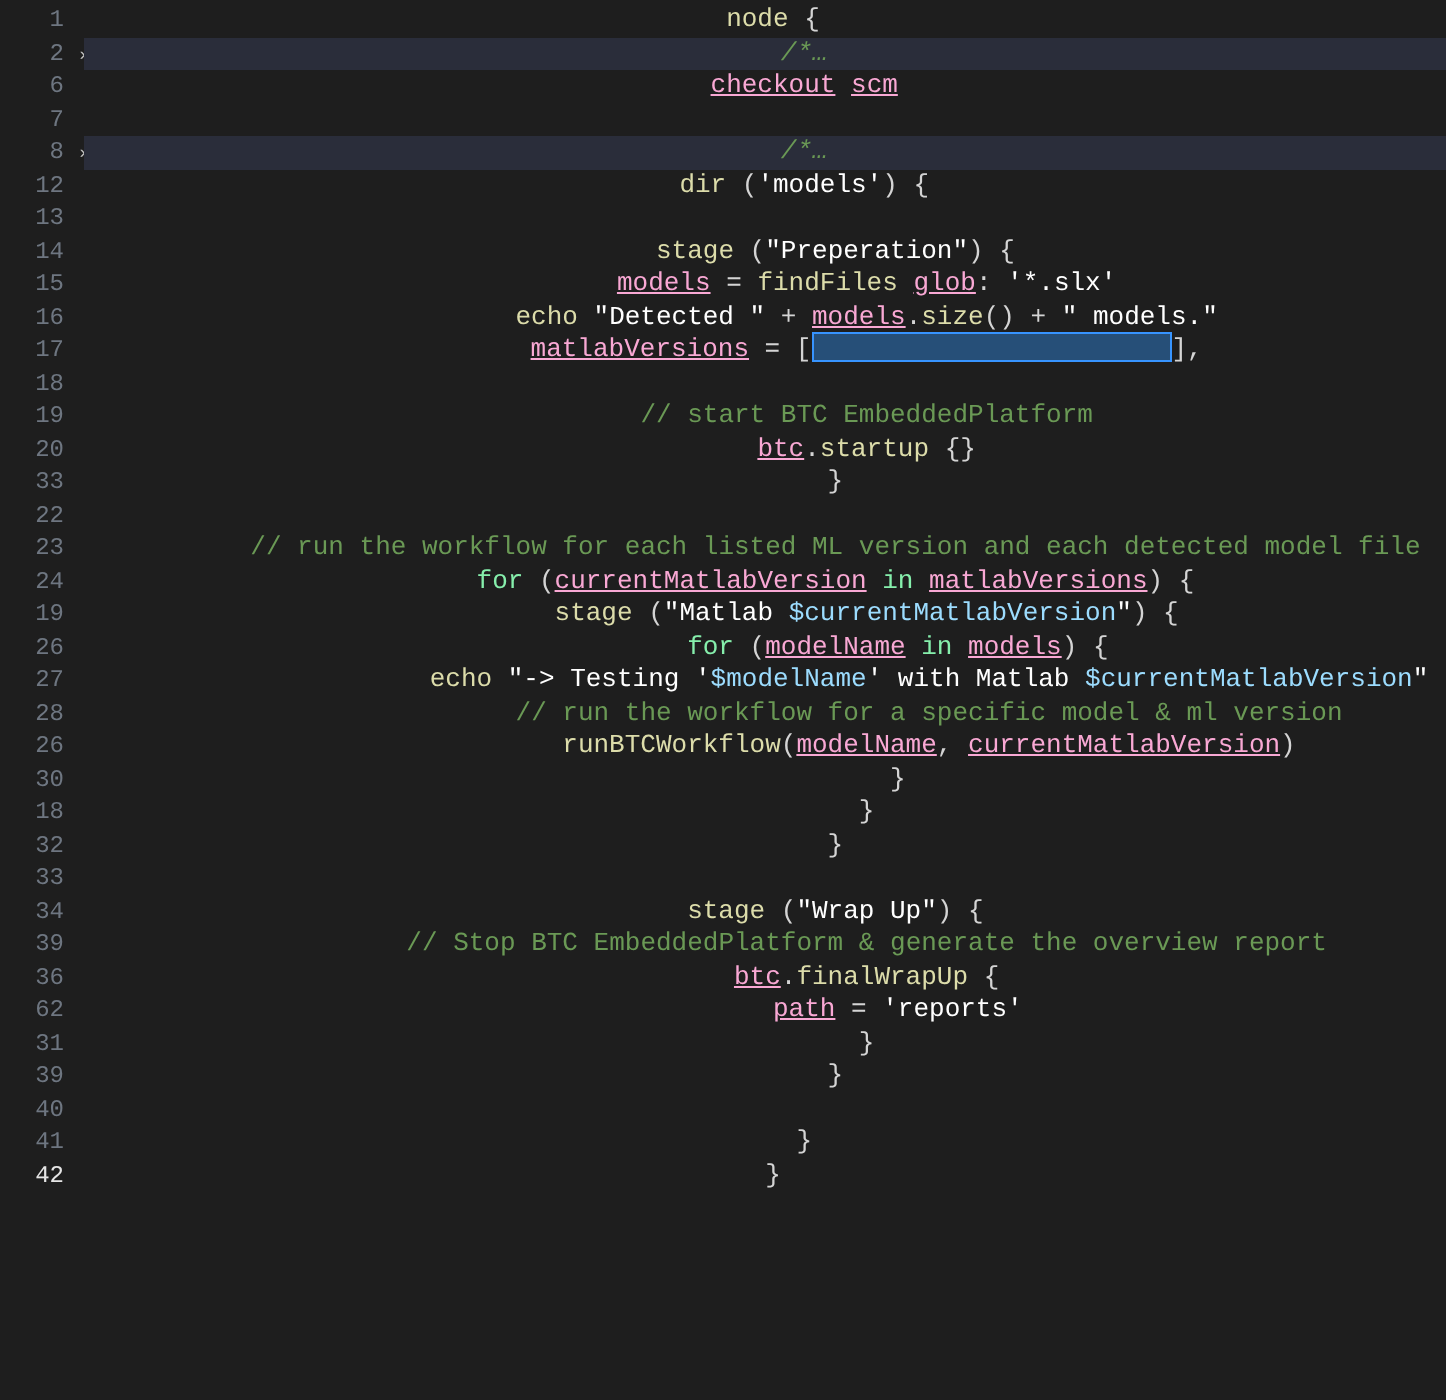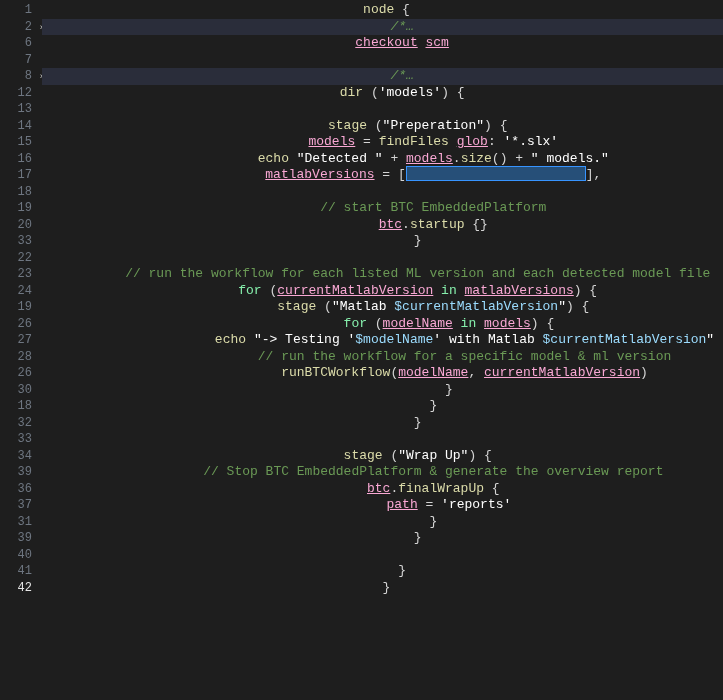--- a/index.html
+++ b/index.html
@@ -105,21 +105,21 @@
       <div class="ln">27</div>
       <div class="ln">28</div>
       <div class="ln">26</div>
       <div class="ln">30</div>
       <div class="ln">18</div>
       <div class="ln">32</div>
       <div class="ln">33</div>
       <div class="ln">34</div>
       <div class="ln">39</div>
       <div class="ln">36</div>
-      <div class="ln">37</div>
+      <div class="ln">62</div>
       <div class="ln">31</div>
       <div class="ln">39</div>
       <div class="ln">40</div>
       <div class="ln">41</div>
       <div class="ln current">42</div>
     </div>
   <div class="code" id="code"><div class="line"><span class="c-func">node</span><span class="c-punct"> {</span></div><div class="line hl"><span class="c-default">    </span><span class="c-fold">/*…</span></div><div class="line"><span class="c-default">    </span><span class="c-ident">checkout</span><span class="c-default"> </span><span class="c-ident">scm</span></div><div class="line"></div><div class="line hl"><span class="c-default">    </span><span class="c-fold">/*…</span></div><div class="line"><span class="c-default">    </span><span class="c-func">dir</span><span class="c-punct"> (</span><span class="c-string">'models'</span><span class="c-punct">) {</span></div><div class="line"></div><div class="line"><span class="c-default">        </span><span class="c-func">stage</span><span class="c-punct"> (</span><span class="c-string">"Preperation"</span><span class="c-punct">) {</span></div><div class="line"><span class="c-default">            </span><span class="c-ident">models</span><span class="c-default"> = </span><span class="c-func">findFiles</span><span class="c-default"> </span><span class="c-ident">glob</span><span class="c-punct">: </span><span class="c-string">'*.slx'</span></div><div class="line"><span class="c-default">            </span><span class="c-func">echo</span><span class="c-default"> </span><span class="c-string">"Detected "</span><span class="c-default"> + </span><span class="c-ident">models</span><span class="c-punct">.</span><span class="c-func">size</span><span class="c-punct">()</span><span class="c-default"> + </span><span class="c-string">" models."</span></div><div class="line"><span class="c-default">            </span><span class="c-ident">matlabVersions</span><span class="c-default"> = [</span><span class="selection" style="width: 180px;"></span><span class="c-punct">],</span></div><div class="line"></div><div class="line"><span class="c-default">            </span><span class="c-comment">// start BTC EmbeddedPlatform</span></div><div class="line"><span class="c-default">            </span><span class="c-ident">btc</span><span class="c-punct">.</span><span class="c-func">startup</span><span class="c-punct"> {}</span></div><div class="line"><span class="c-default">        </span><span class="c-punct">}</span></div><div class="line"></div><div class="line"><span class="c-default">        </span><span class="c-comment">// run the workflow for each listed ML version and each detected model file</span></div><div class="line"><span class="c-default">        </span><span class="c-keyword">for</span><span class="c-punct"> (</span><span class="c-ident">currentMatlabVersion</span><span class="c-keyword"> in </span><span class="c-ident">matlabVersions</span><span class="c-punct">) {</span></div><div class="line"><span class="c-default">            </span><span class="c-func">stage</span><span class="c-punct"> (</span><span class="c-string">"Matlab </span><span class="c-interpvar">$currentMatlabVersion</span><span class="c-string">"</span><span class="c-punct">) {</span></div><div class="line"><span class="c-default">                </span><span class="c-keyword">for</span><span class="c-punct"> (</span><span class="c-ident">modelName</span><span class="c-keyword"> in </span><span class="c-ident">models</span><span class="c-punct">) {</span></div><div class="line"><span class="c-default">                    </span><span class="c-func">echo</span><span class="c-default"> </span><span class="c-string">"-&gt; Testing '</span><span class="c-interpvar">$modelName</span><span class="c-string">' with Matlab </span><span class="c-interpvar">$currentMatlabVersion</span><span class="c-string">"</span></div><div class="line"><span class="c-default">                    </span><span class="c-comment">// run the workflow for a specific model &amp; ml version</span></div><div class="line"><span class="c-default">                    </span><span class="c-func">runBTCWorkflow</span><span class="c-punct">(</span><span class="c-ident">modelName</span><span class="c-punct">, </span><span class="c-ident">currentMatlabVersion</span><span class="c-punct">)</span></div><div class="line"><span class="c-default">                </span><span class="c-punct">}</span></div><div class="line"><span class="c-default">            </span><span class="c-punct">}</span></div><div class="line"><span class="c-default">        </span><span class="c-punct">}</span></div><div class="line"></div><div class="line"><span class="c-default">        </span><span class="c-func">stage</span><span class="c-punct"> (</span><span class="c-string">"Wrap Up"</span><span class="c-punct">) {</span></div><div class="line"><span class="c-default">            </span><span class="c-comment">// Stop BTC EmbeddedPlatform &amp; generate the overview report</span></div><div class="line"><span class="c-default">            </span><span class="c-ident">btc</span><span class="c-punct">.</span><span class="c-func">finalWrapUp</span><span class="c-punct"> {</span></div><div class="line"><span class="c-default">                </span><span class="c-ident">path</span><span class="c-default"> = </span><span class="c-string">'reports'</span></div><div class="line"><span class="c-default">            </span><span class="c-punct">}</span></div><div class="line"><span class="c-default">        </span><span class="c-punct">}</span></div><div class="line"></div><div class="line"><span class="c-default">    </span><span class="c-punct">}</span></div><div class="line"><span class="c-punct">}</span></div></div>
 </div>
 
 </body></html>

